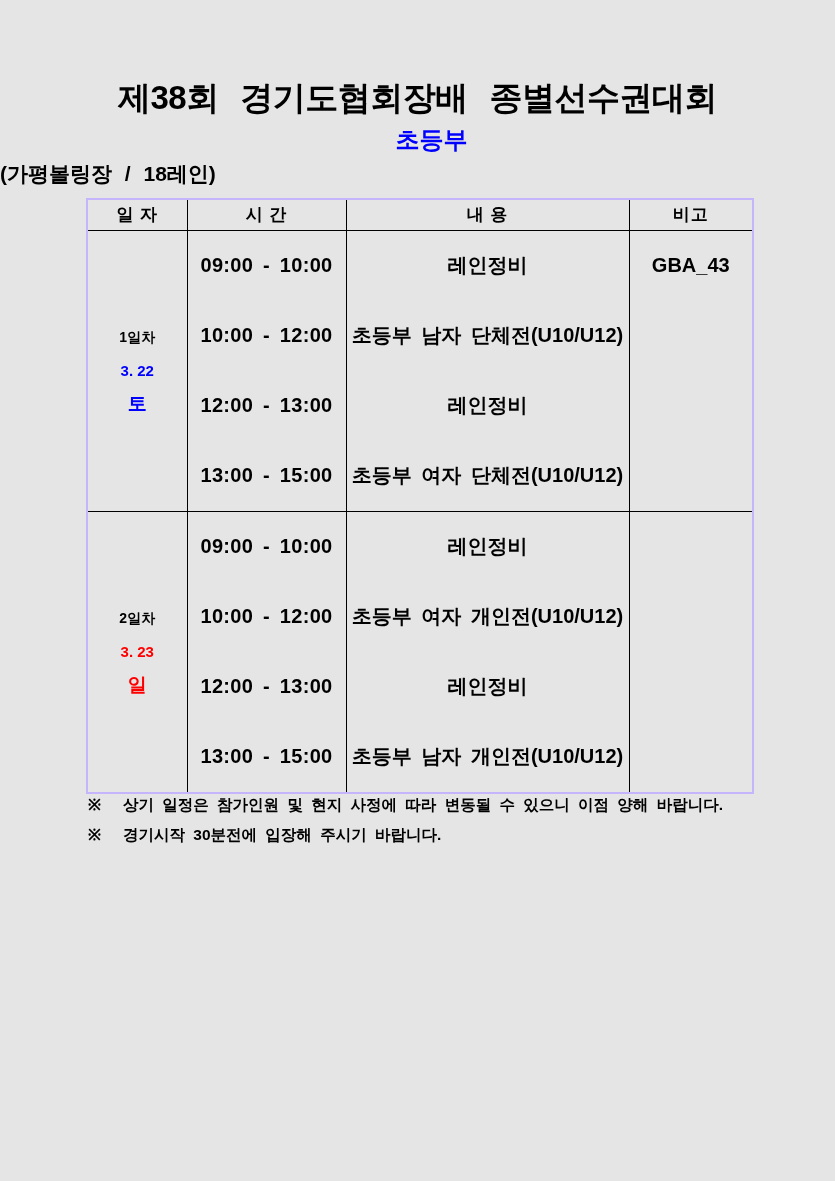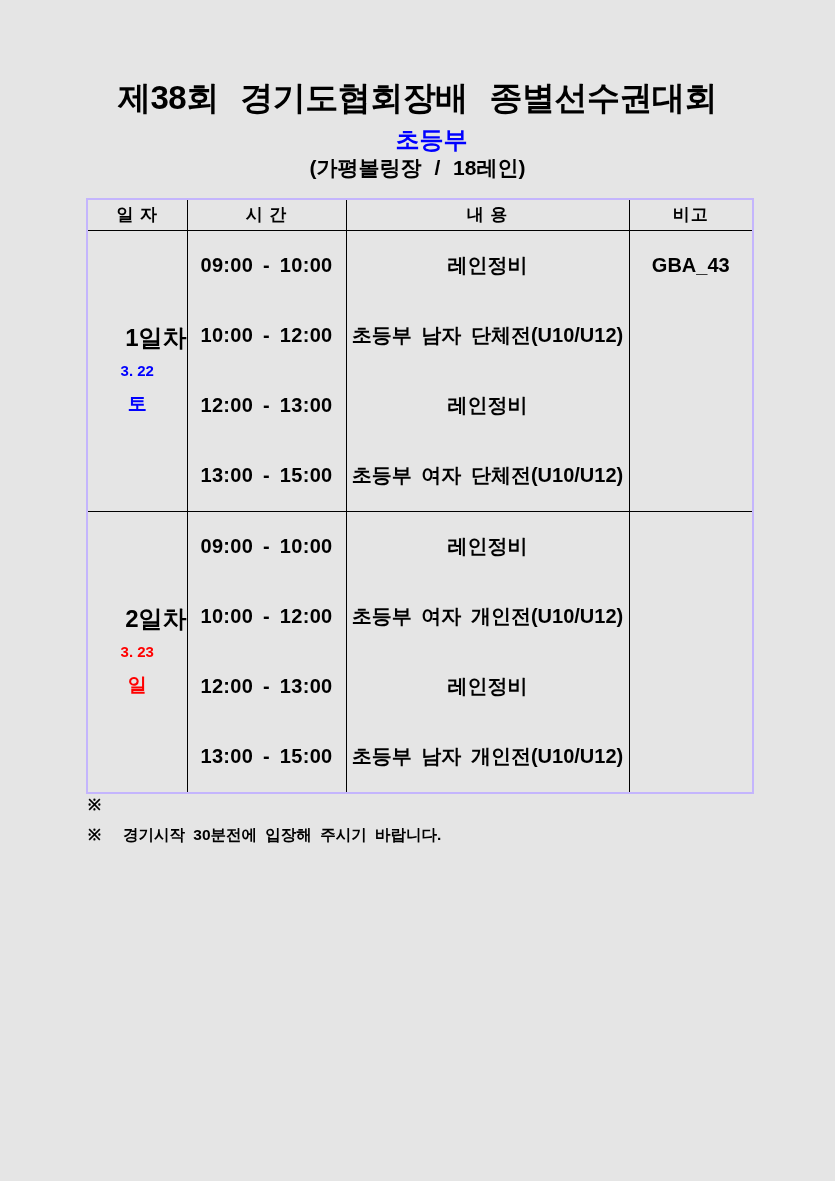--- a/index.html
+++ b/index.html
@@ -24,22 +24,21 @@
     letter-spacing: -0.5px; word-spacing: 13px;
   }
   .doc-subtitle {
     position: absolute; top: 124px; left: 0; width: 100%;
     text-align: center;
     font-size: 24px; font-weight: 800;
     color: #0000ff;
     padding-left: 28px;
   }
   .doc-venue {
-    position: absolute; top: 154px; left: 0; width: 100%;
-    text-align: center;
+    position: absolute; top: 160px; left: 0; width: 100%;
     font-size: 21px; font-weight: 800;
     word-spacing: 7px;
   }
 
   
   table.schedule {
     position: absolute; left: 86px; top: 198px;
     width: 666px;
     border-collapse: collapse; table-layout: fixed;
     border: 2px solid #c4b5fd;
@@ -58,21 +57,21 @@
     font-size: 17px; font-weight: 800;
     text-align: center; vertical-align: middle;
     letter-spacing: 1px;
   }
   .schedule tbody tr { height: 280px; }
 
   td.date-cell {
     vertical-align: middle; text-align: center;
   }
   td.date-cell .day-label {
-    font-size: 24px; font-weight: 800; line-height: 33px; color: #000; text-align: right;
+    font-size: 14px; font-weight: 800; line-height: 33px; color: #000;
   }
   td.date-cell .day-date {
     font-size: 15px; font-weight: 800; line-height: 33px;
   }
   td.date-cell .day-weekday {
     font-size: 19px; font-weight: 800; line-height: 33px;
   }
 
   td.stack-cell { vertical-align: top; }
   td.stack-cell .slot {
@@ -176,20 +175,21 @@
             <div class="slot"></div>
             <div class="slot"></div>
           </td>
         </tr>
       </tbody>
   </table>
 
   <div class="notes">
     <div class="note-line">
       <span class="marker">※</span>
+      <span class="note-text">상기 일정은 참가인원 및 현지 사정에 따라 변동될 수 있으니 이점 양해 바랍니다.</span>
     </div>
     <div class="note-line">
       <span class="marker">※</span>
       <span class="note-text">경기시작 30분전에 입장해 주시기 바랍니다.</span>
     </div>
   </div>
 
 </div>
 
 </body></html>

